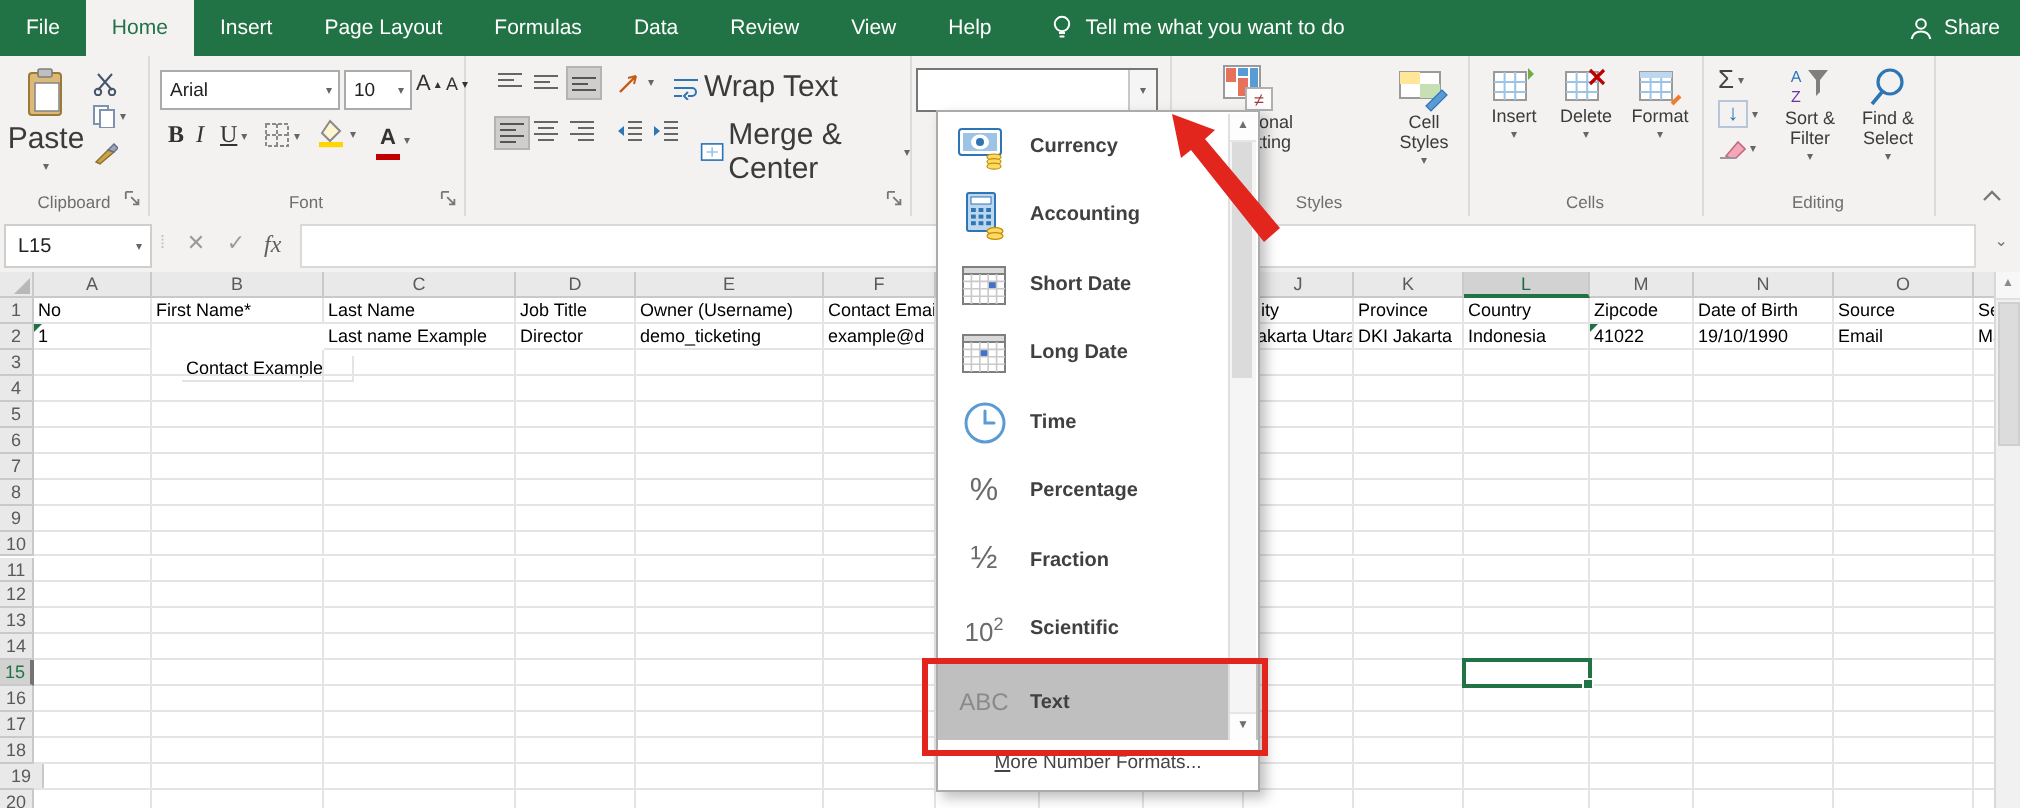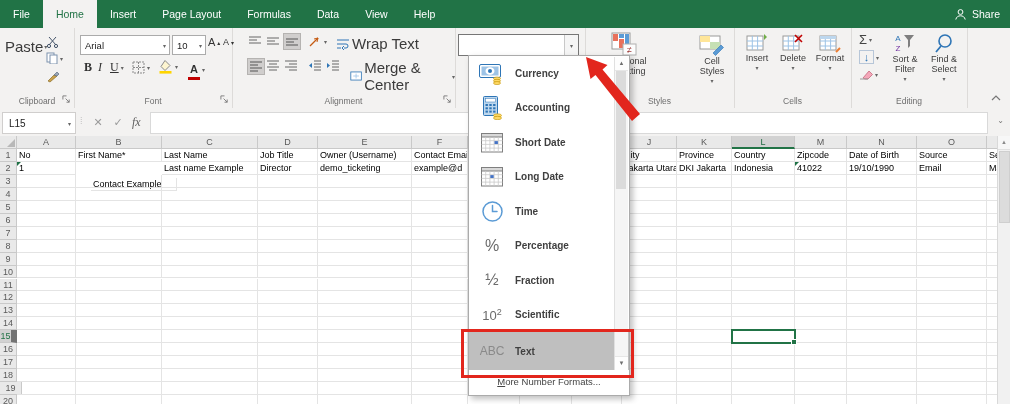--- a/index.html
+++ b/index.html
@@ -13,21 +13,21 @@
   .tab.active{background:#f3f2f1;color:#217346;}
   #tellme{display:flex;align-items:center;gap:6px;margin-left:16px;}
   #share{position:absolute;right:10px;top:0;height:28px;display:flex;align-items:center;gap:5px;font-size:10.5px;}
   
   #ribbon{position:absolute;top:28px;left:0;right:0;height:80px;background:#f3f2f1;border-bottom:1px solid #d8d6d4;}
   .group{position:absolute;top:0;bottom:0;border-right:1px solid #dddbd9;}
   .glabel{position:absolute;bottom:2px;left:0;right:0;text-align:center;font-size:8.5px;color:#6e6e6e;}
   .launcher{position:absolute;right:3px;bottom:4px;width:9px;height:9px;}
   .rtxt{font-size:15px;color:#3b3b3b;}
   .caret{font-size:6px;color:#666;}
-  .bigbtn{position:absolute;display:flex;align-items:center;gap:1px;}
+  .bigbtn{position:absolute;display:flex;flex-direction:column;align-items:center;gap:1px;}
   .mini{position:absolute;display:flex;align-items:center;gap:2px;}
   .combo{position:absolute;background:#fff;border:1px solid #ababab;display:flex;align-items:center;font-size:9.5px;color:#222;}
   .combo .cval{flex:1;padding-left:4px;}
   .combo .cbtn{width:13px;align-self:stretch;display:flex;align-items:center;justify-content:center;border-left:1px solid #c8c8c8;background:#f5f5f5;}
   .fmt2{position:absolute;display:flex;flex-direction:column;align-items:center;text-align:center;font-size:9px;color:#3b3b3b;line-height:10px;}
   .bld{font-family:"Liberation Serif",serif;font-weight:bold;font-size:12px;color:#333;}
   .itl{font-family:"Liberation Serif",serif;font-style:italic;font-size:12px;color:#333;}
   .unl{font-family:"Liberation Serif",serif;font-size:12px;color:#333;text-decoration:underline;}
   .selico{background:#d0cecd;outline:1px solid #b5b3b1;}
   
@@ -35,21 +35,21 @@
   #namebox{position:absolute;left:2px;top:4px;width:72px;height:20px;background:#fff;border:1px solid #d0cecd;display:flex;align-items:center;font-size:10px;color:#222;}
   #namebox .nval{flex:1;padding-left:6px;}
   #fx-cancel,#fx-enter{position:absolute;top:4px;font-size:11px;color:#9a9a9a;width:16px;text-align:center;line-height:20px;}
   #fx-insert{position:absolute;top:4px;font-family:"Liberation Serif",serif;font-style:italic;font-size:12px;color:#5f5f5f;line-height:20px;}
   #fbar-input{position:absolute;left:150px;right:22px;top:4px;height:20px;background:#fff;border:1px solid #d9d9d9;}
   
   #sheet{position:absolute;top:136px;left:0;width:998px;height:268px;overflow:hidden;background:#fff;}
   .colhdr,.rowhdr,#corner{position:absolute;background:#e9e9e9;border-right:1px solid #c9c9c9;border-bottom:1px solid #c9c9c9;box-sizing:border-box;
     font-size:9px;color:#5a5a5a;text-align:center;}
   .colhdr.sel{background:#d2d2d2;border-bottom:2px solid #217346;color:#1e6b41;}
-  .rowhdr.sel{background:#d2d2d2;border-right:6px solid #737373;color:#217346;}
+  .rowhdr.sel{background:#d2d2d2;border-right:2px solid #737373;color:#217346;}
   .cell{position:absolute;box-sizing:border-box;border-right:1px solid #e4e4e4;border-bottom:1px solid #e4e4e4;font-size:9px;color:#000;
     padding-left:2px;white-space:nowrap;overflow:hidden;line-height:12px;}
   .err:before{content:"";position:absolute;left:0;top:0;border-top:4px solid #1e7145;border-right:4px solid transparent;width:0;height:0;}
   #selbox{position:absolute;border:2px solid #217346;background:transparent;z-index:3;}
   #selbox:after{content:"";position:absolute;right:-3px;bottom:-3px;width:4px;height:4px;background:#217346;border:1px solid #fff;}
   #corner-tri{position:absolute;right:1px;bottom:1px;width:0;height:0;border-bottom:8px solid #b8b8b8;border-left:8px solid transparent;}
   
   #vscroll{position:absolute;top:136px;right:0;width:12px;height:268px;background:#f1f1f1;border-left:1px solid #d9d9d9;z-index:4;}
   #vscroll .sarrow{height:13px;text-align:center;font-size:6px;color:#8a8a8a;line-height:13px;background:#f7f7f7;border-bottom:1px solid #e0e0e0;}
   #vthumb{position:absolute;top:15px;left:1px;width:9px;height:70px;background:#dcdcdc;border:1px solid #cfcfcf;}
@@ -75,23 +75,31 @@
 <body>
 
 <div id="titlebar">
   <div id="tabs">
       <div class="tab">File</div>
       <div class="tab active">Home</div>
       <div class="tab">Insert</div>
       <div class="tab">Page Layout</div>
       <div class="tab">Formulas</div>
       <div class="tab">Data</div>
+      <div class="tab">Review</div>
       <div class="tab">View</div>
       <div class="tab">Help</div>
     </div>
+  <div id="tellme">
+    <svg width="12" height="14" viewBox="0 0 12 14">
+      <circle cx="6" cy="5" r="3.6" fill="none" stroke="#fff" stroke-width="1"></circle>
+      <path d="M4.5 9.5h3M4.8 11.2h2.4" stroke="#fff" stroke-width="1"></path>
+    </svg>
+    <span>Tell me what you want to do</span>
+  </div>
   <div id="share">
     <svg width="13" height="13" viewBox="0 0 13 13">
       <circle cx="6.5" cy="4" r="2.4" fill="none" stroke="#fff" stroke-width="1"></circle>
       <path d="M1.8 11.5c.6-2.6 2.4-3.7 4.7-3.7s4.1 1.1 4.7 3.7" fill="none" stroke="#fff" stroke-width="1"></path>
     </svg>
     <span>Share</span>
   </div>
 </div>
 
 <div id="ribbon">
@@ -238,21 +246,20 @@
         </svg>
     </div>
     <div class="mini" style="left:118px;top:31px;">
       <svg width="15" height="12" viewBox="0 0 15 12">
         <rect x="1" y="1" width="13" height="10" fill="#fff" stroke="#2e75b6"></rect>
           <path d="M4 6h7M7.5 3v6" stroke="#9dc3e6"></path>
       </svg>
       <span class="rtxt">Merge &amp; Center</span>
       <span class="caret">▾</span>
     </div>
-    <div class="glabel">Alignment</div>
     <svg class="launcher" viewBox="0 0 10 10">
       <path d="M1 1h4M1 1v4M4 4l4 4M8 5v3h-3" fill="none" stroke="#777" stroke-width="1"></path>
     </svg>
   </div>
 
   <div class="group" style="left:455px;width:130px;">
     <div class="combo" style="left:3px;top:6px;width:119px;height:20px;border-color:#767676;">
       <span class="cval"></span>
       <span class="cbtn">
           <span class="caret">▾</span>

